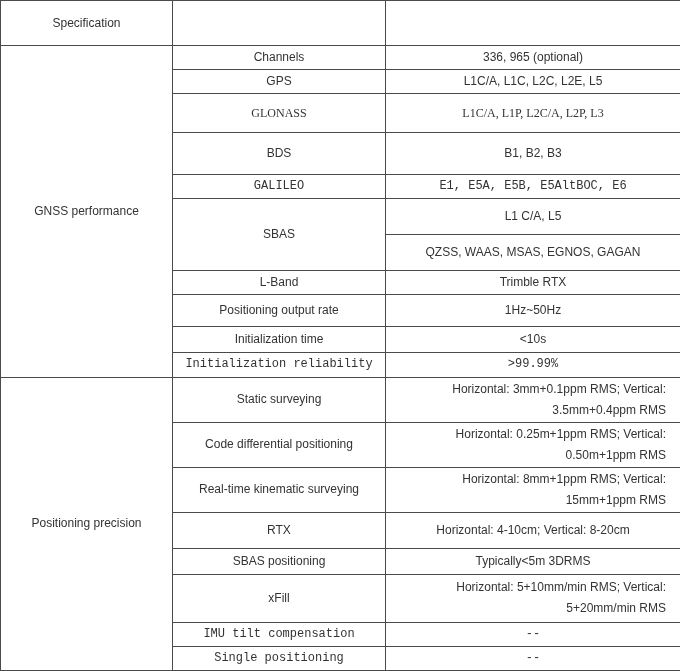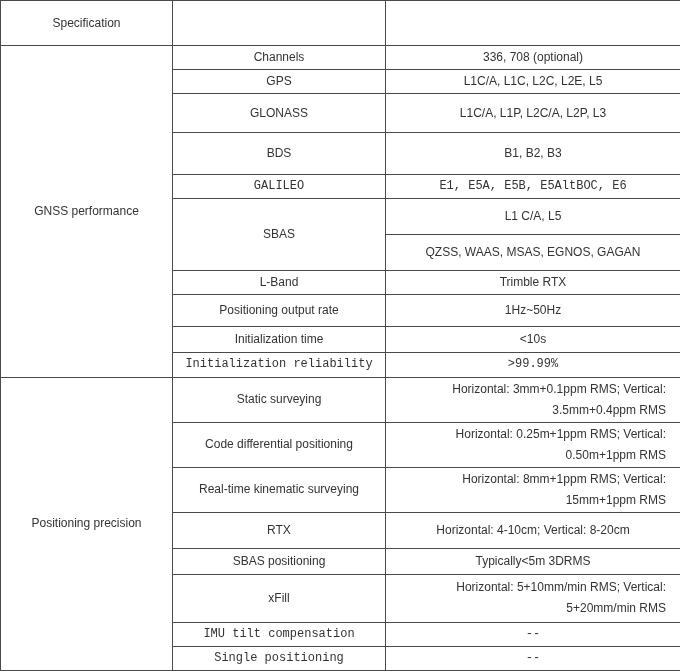--- a/index.html
+++ b/index.html
@@ -28,21 +28,21 @@
     padding: 1px 8px;
     overflow: hidden;
     background: #ffffff;
   }
   col.c1 { width: 172px; }
   col.c2 { width: 213px; }
   col.c3 { width: 295px; }
   
   tr.h45 { height: 45px; }
   tr.h22 { height: 22px; }
-  tr.h39 { height: 39px; }
+  tr.h39 { height: 39px; font-family: Liberation Serif, serif; }
   tr.h42 { height: 42px; margin-top: 9px; }
   tr.h23 { height: 23px; font-family: Liberation Mono, monospace; }
   tr.h36 { height: 36px; }
   tr.h25 { height: 18px; }
   tr.h32 { height: 32px; }
   tr.h26 { height: 26px; padding-left: 41px; }
   tr.h44 { height: 44px; }
   tr.h45b { height: 45px; margin-top: 48px; }
   tr.h59 { height: 48px; }
   td.section-label { background: #ffffff; }
@@ -61,21 +61,21 @@
   <tbody>
       <tr class="h45">
     <td>Specification</td>
     <td></td>
     <td></td>
   </tr>
 
   <tr class="h22">
     <td rowspan="11" class="section-label">GNSS performance</td>
     <td>Channels</td>
-    <td class="value-cell">336, 708 (optional)</td>
+    <td class="value-cell">336, 965 (optional)</td>
   </tr>
   <tr class="h22">
     <td>GPS</td>
     <td class="value-cell">L1C/A, L1C, L2C, L2E, L5</td>
   </tr>
   <tr class="h39">
     <td>GLONASS</td>
     <td class="value-cell">L1C/A, L1P, L2C/A, L2P, L3</td>
   </tr>
   <tr class="h42">

